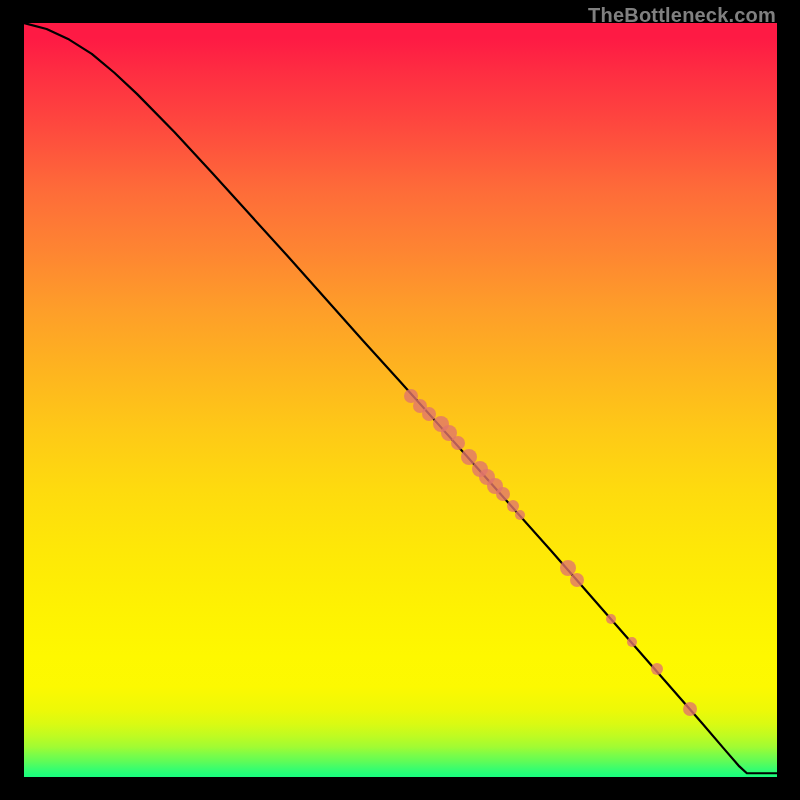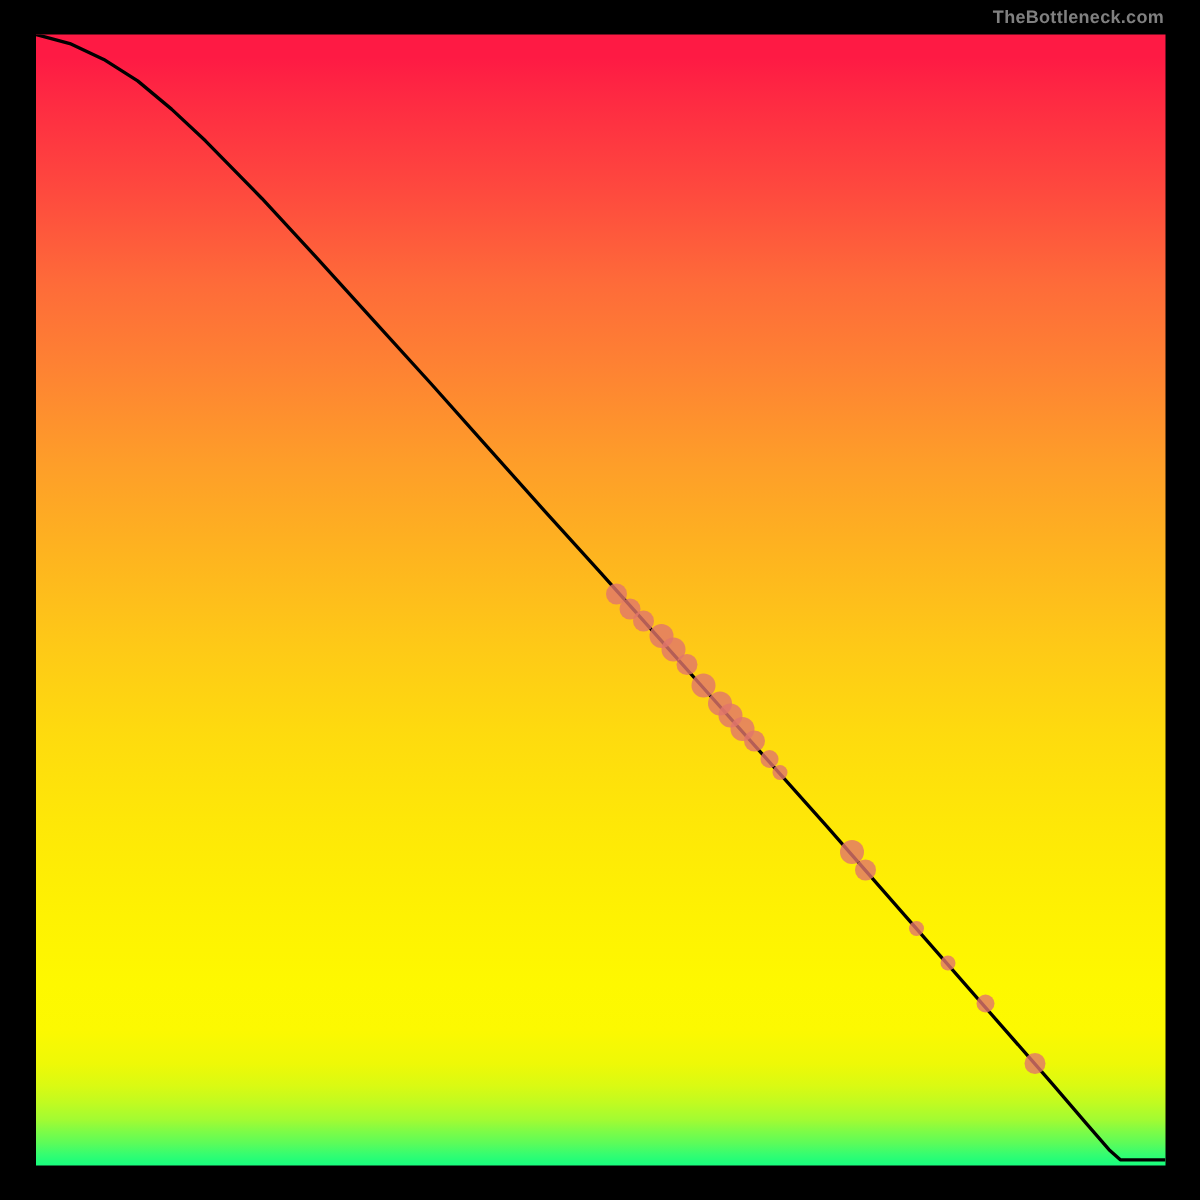--- a/index.html
+++ b/index.html
@@ -44,21 +44,21 @@
       #36fd70 99%,
       #25fd77 99.5%,
       #19fd7e 100%
     );
   }
   .watermark {
     position: absolute;
     right: 24px;
     top: 4px;
     font-family: Arial, Helvetica, sans-serif;
-    font-size: 12px;
+    font-size: 20px;
     font-weight: bold;
     color: #808080;
     letter-spacing: 0.2px;
   }
   .line-svg {
     position: absolute;
     left: 0;
     top: 0;
     width: 100%;
     height: 100%;

